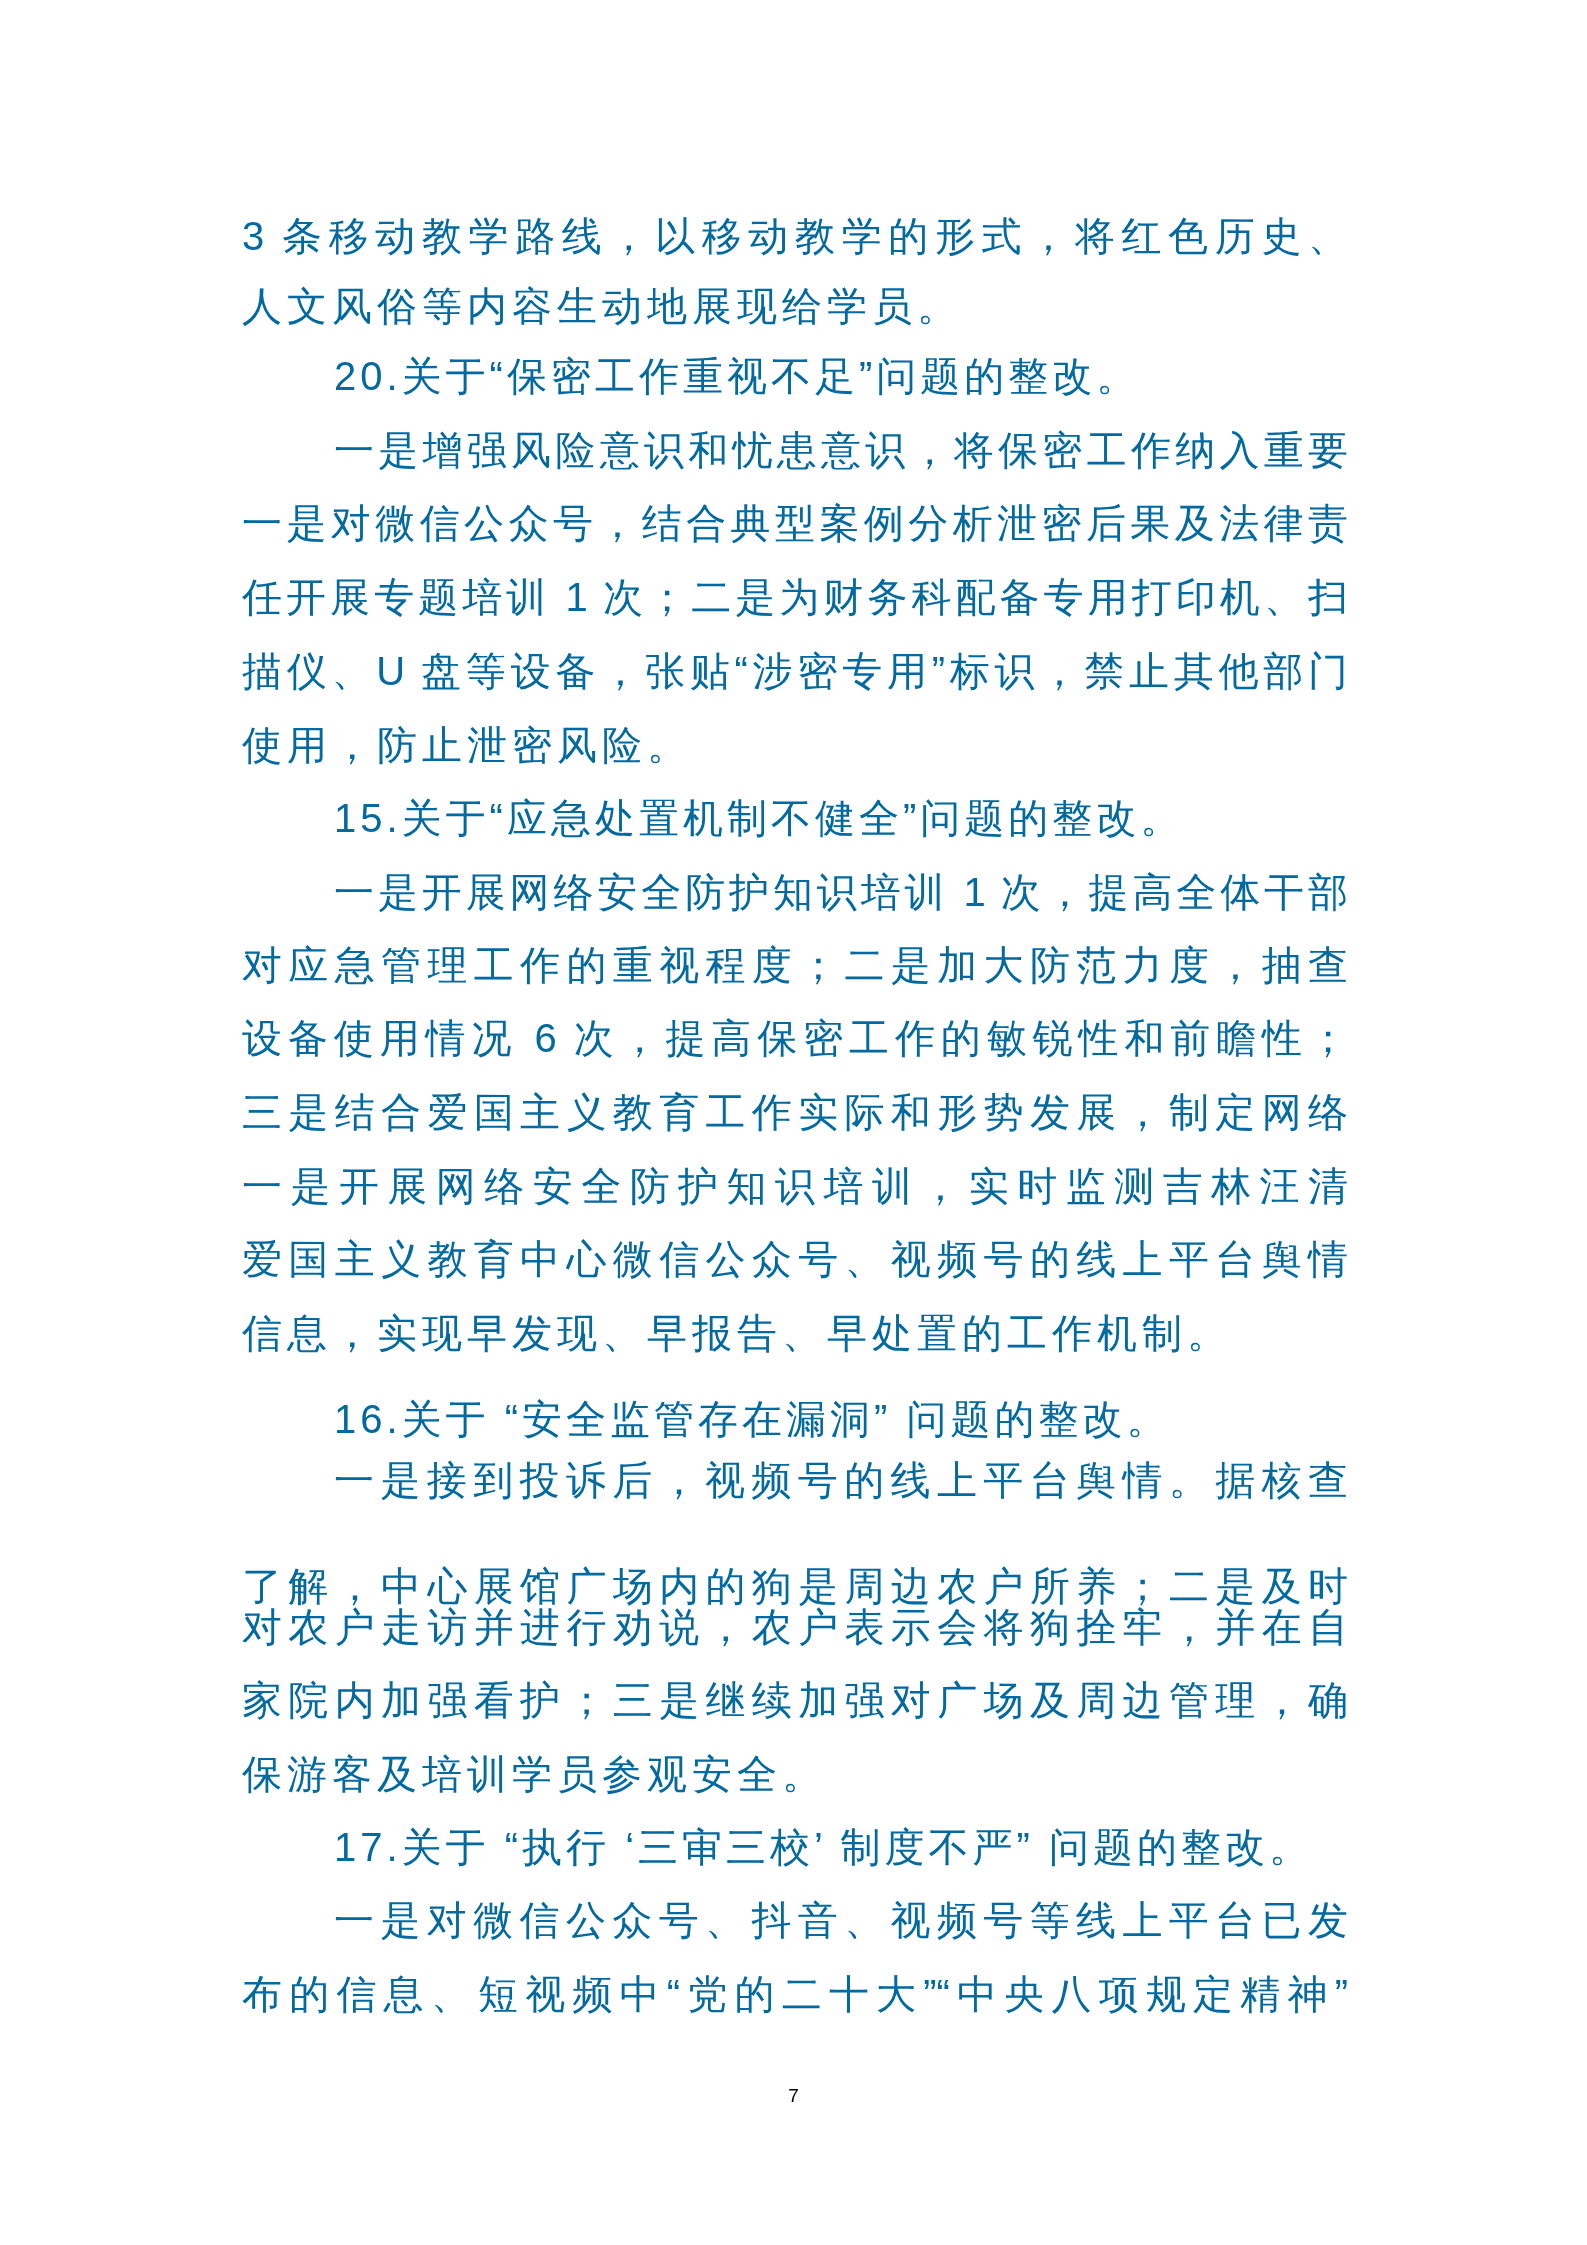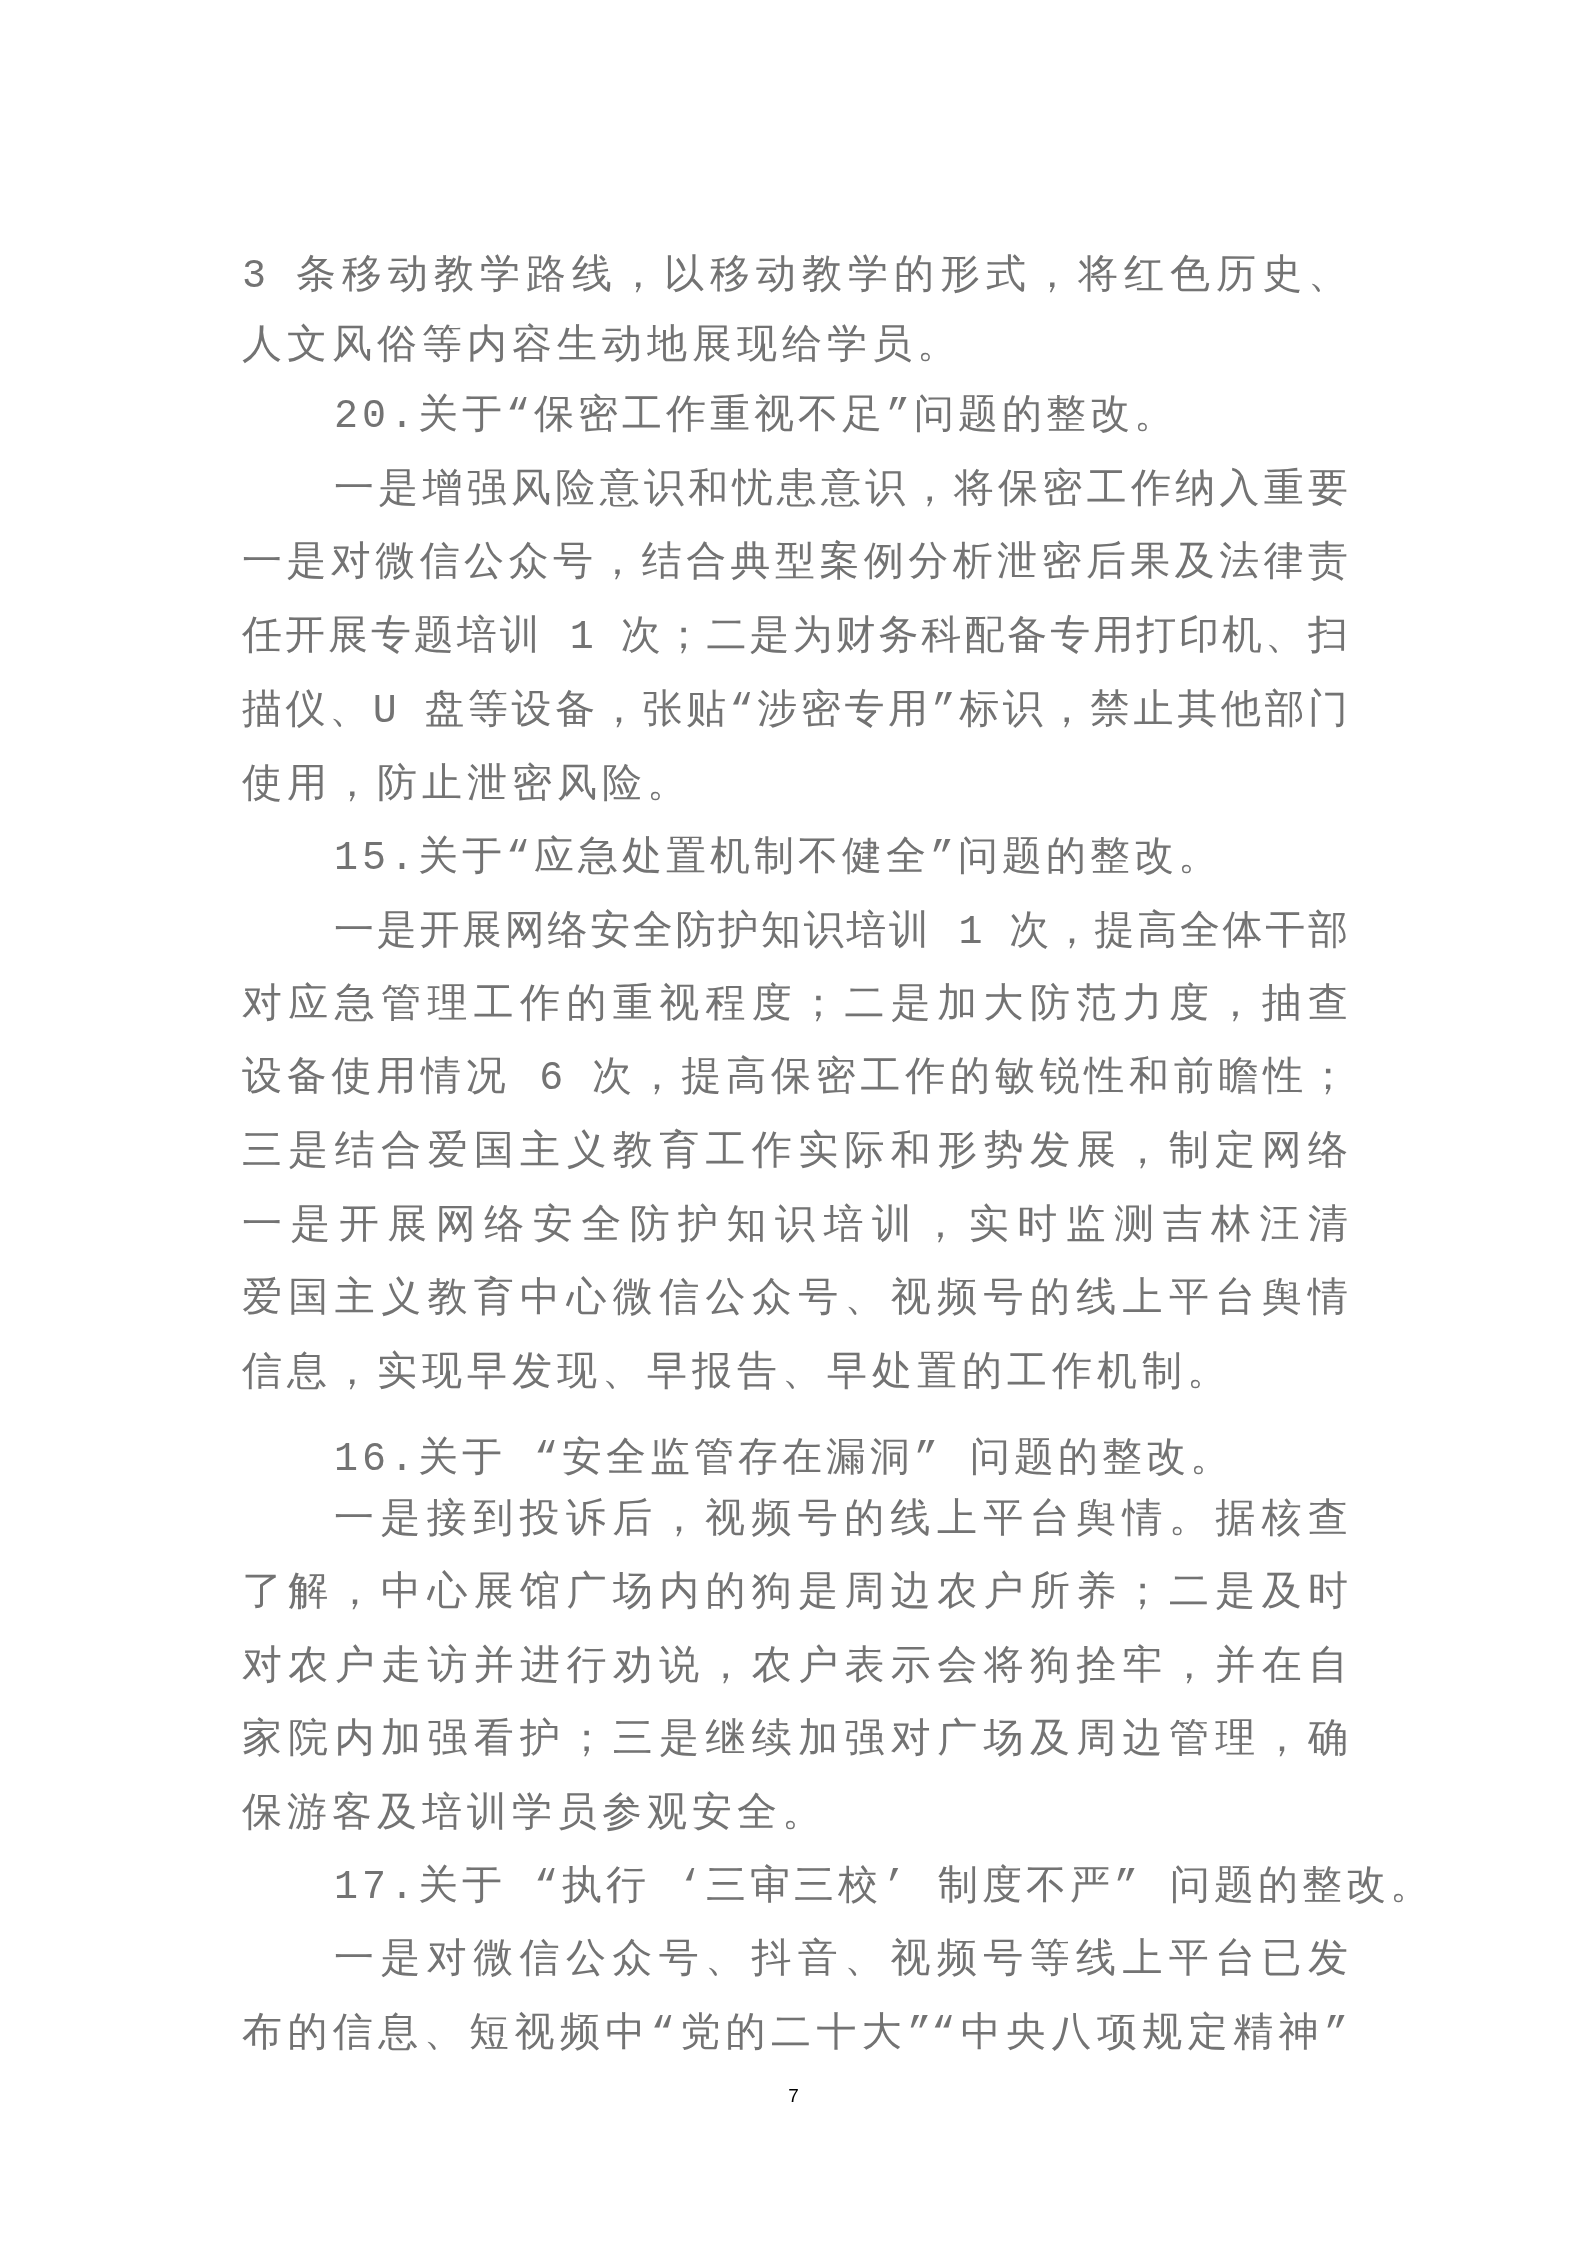--- a/index.html
+++ b/index.html
@@ -4,28 +4,27 @@
 <style>
   html, body { margin: 0; padding: 0; background: #ffffff; }
   body { width: 1587px; height: 2245px; position: relative; overflow: hidden; }
   .page { position: absolute; left: 0; top: 0; width: 1587px; height: 2245px; background: #ffffff; }
   .line {
     position: absolute;
     left: 242px;
     width: 1106px;
     height: 60px;
     line-height: 60px;
-    font-family: Liberation Mono, monospace;
+    font-family: Liberation Sans, sans-serif;
     font-size: 40px;
-    color: #737373;
+    color: #0369a1;
     white-space: nowrap;
     text-align: justify;
     text-align-last: justify;
     overflow: visible;
-    margin-top: 41px;
   }
   .line.last { text-align-last: left; letter-spacing: 5px; }
   .line.indent { left: 334px; width: 1014px; }
   .line.heading { left: 334px; width: auto; text-align-last: left; letter-spacing: 4px; }
   .page-number {
     position: absolute;
     left: 0; width: 1587px;
     top: 2085px;
     text-align: center;
     font-family: "Liberation Sans", sans-serif;
@@ -51,21 +50,21 @@
   <div class="line indent" style="top:862px">一是开展网络安全防护知识培训 1 次，提高全体干部</div>
   <div class="line" style="top:935px">对应急管理工作的重视程度；二是加大防范力度，抽查</div>
   <div class="line" style="top:1008px">设备使用情况 6 次，提高保密工作的敏锐性和前瞻性；</div>
   <div class="line" style="top:1082px">三是结合爱国主义教育工作实际和形势发展，制定网络</div>
   <div class="line" style="top:1156px">一是开展网络安全防护知识培训，实时监测吉林汪清</div>
   <div class="line" style="top:1229px">爱国主义教育中心微信公众号、视频号的线上平台舆情</div>
   <div class="line last" style="top:1303px">信息，实现早发现、早报告、早处置的工作机制。</div>
 
   <div class="line heading" style="top:1389px">16.关于 “安全监管存在漏洞” 问题的整改。</div>
   <div class="line indent" style="top:1450px">一是接到投诉后，视频号的线上平台舆情。据核查</div>
-  <div class="line" style="top:1523px">了解，中心展馆广场内的狗是周边农户所养；二是及时</div>
+  <div class="line" style="top:1556px">了解，中心展馆广场内的狗是周边农户所养；二是及时</div>
   <div class="line" style="top:1597px">对农户走访并进行劝说，农户表示会将狗拴牢，并在自</div>
   <div class="line" style="top:1670px">家院内加强看护；三是继续加强对广场及周边管理，确</div>
   <div class="line last" style="top:1744px">保游客及培训学员参观安全。</div>
 
   <div class="line heading" style="top:1817px">17.关于 “执行 ‘三审三校’ 制度不严” 问题的整改。</div>
   <div class="line indent" style="top:1890px">一是对微信公众号、抖音、视频号等线上平台已发</div>
   <div class="line" style="top:1964px">布的信息、短视频中“党的二十大”“中央八项规定精神”</div>
 
   <div class="page-number">7</div>
 </div>

